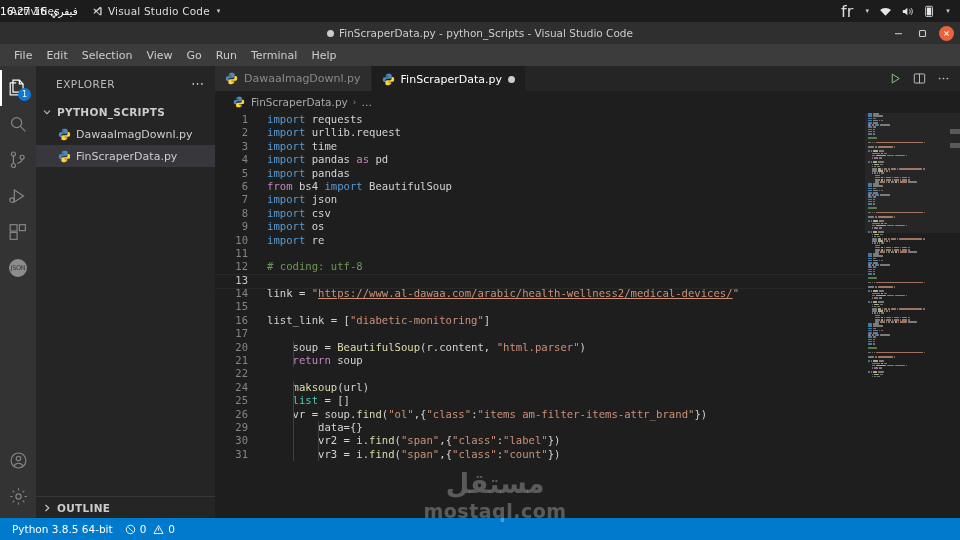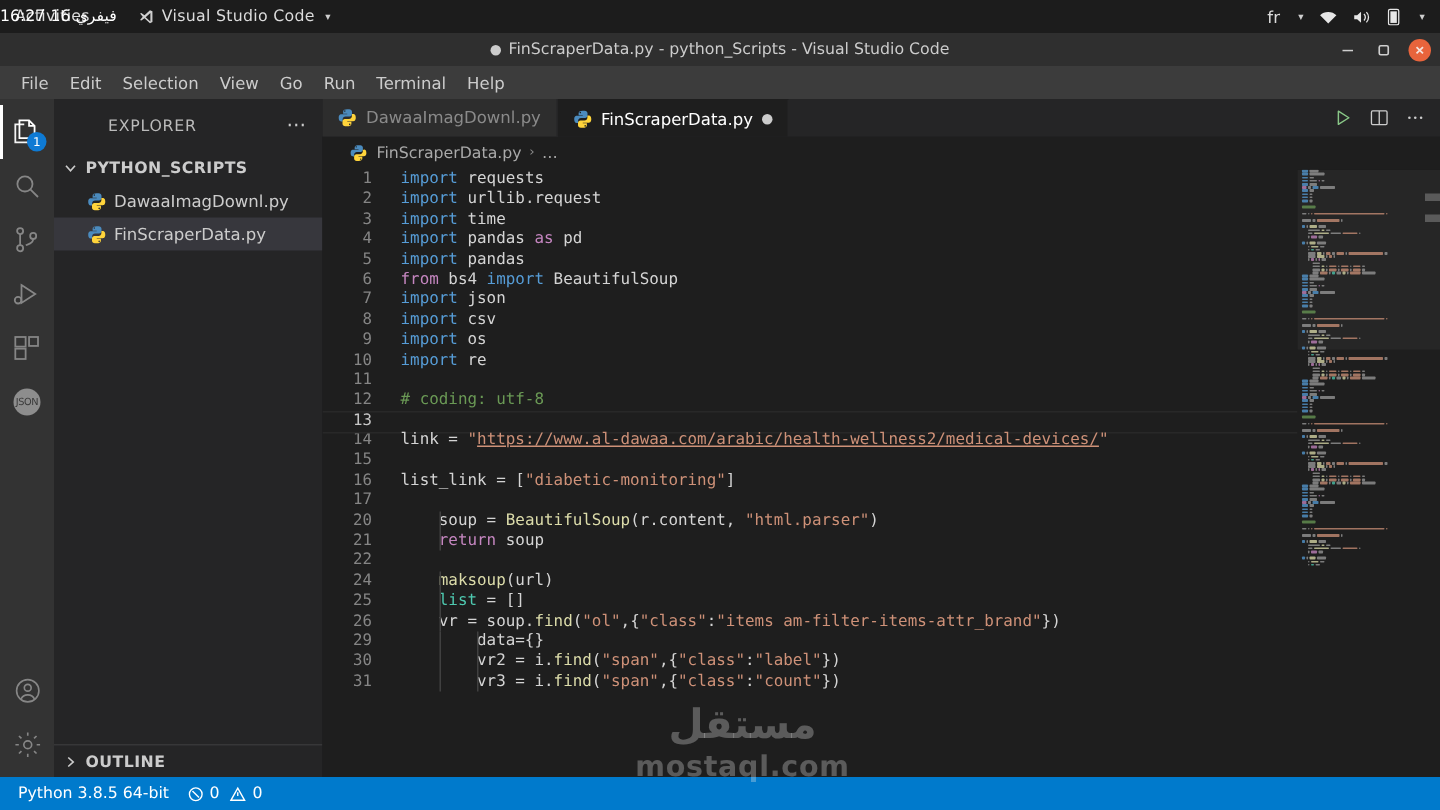--- a/index.html
+++ b/index.html
@@ -23,21 +23,21 @@
   .gnome-app .vsc-ico { display: inline-block; width: 11px; height: 11px; }
   .gnome-caret { font-size: 7px; margin-left: 2px; color: #cfcfcf; }
   .gnome-clock {
     position: absolute; left: 0; right: 0; text-align: left;
     font-size: 10.5px; color: #ffffff; pointer-events: none;
   }
   .gnome-right {
     margin-left: auto; display: flex; align-items: center;
     gap: 10px; padding-right: 10px;
   }
-  .gnome-right .lang { font-size: 11px; }
+  .gnome-right .lang { font-size: 16px; }
   .gnome-right svg { display: block; }
 
   
   .vscode { position: absolute; top: 22px; left: 0; width: 960px; height: 518px; background: #1e1e1e; }
 
   .titlebar {
     height: 22px; background: #2f2f2f; color: #cccccc;
     display: flex; align-items: center; justify-content: center;
     font-size: 10.5px; position: relative;
   }
@@ -81,21 +81,21 @@
   .act-json {
     width: 18px; height: 18px; border-radius: 50%; background: #8d8d8d; color: #3a3a3a;
     font-size: 6.5px; display: flex; align-items: center; justify-content: center;
     font-family: "DejaVu Sans", sans-serif; letter-spacing: -.3px;
   }
 
   
   .sidebar { width: 179px; background: #252526; display: flex; flex-direction: column; }
   .sb-header {
     height: 35px; display: flex; align-items: center; justify-content: space-between;
-    padding: 0 6px 0 36px; color: #bbbbbb; font-size: 10.5px; letter-spacing: .5px; gap: 48px;
+    padding: 0 6px 0 20px; color: #bbbbbb; font-size: 10.5px; letter-spacing: .5px; gap: 48px;
   }
   .sb-dots { color: #cccccc; font-size: 13px; letter-spacing: 1px; padding-right: 4px; }
   .sb-section-head {
     height: 22px; display: flex; align-items: center; gap: 3px;
     padding-left: 4px; color: #cccccc; font-size: 10.5px; font-weight: bold; letter-spacing: .3px;
   }
   .twisty { width: 14px; display: flex; align-items: center; justify-content: center; color: #cccccc; }
   .sb-file {
     height: 22px; display: flex; align-items: center; gap: 5px;
     padding-left: 22px; color: #cccccc; font-size: 11px;

